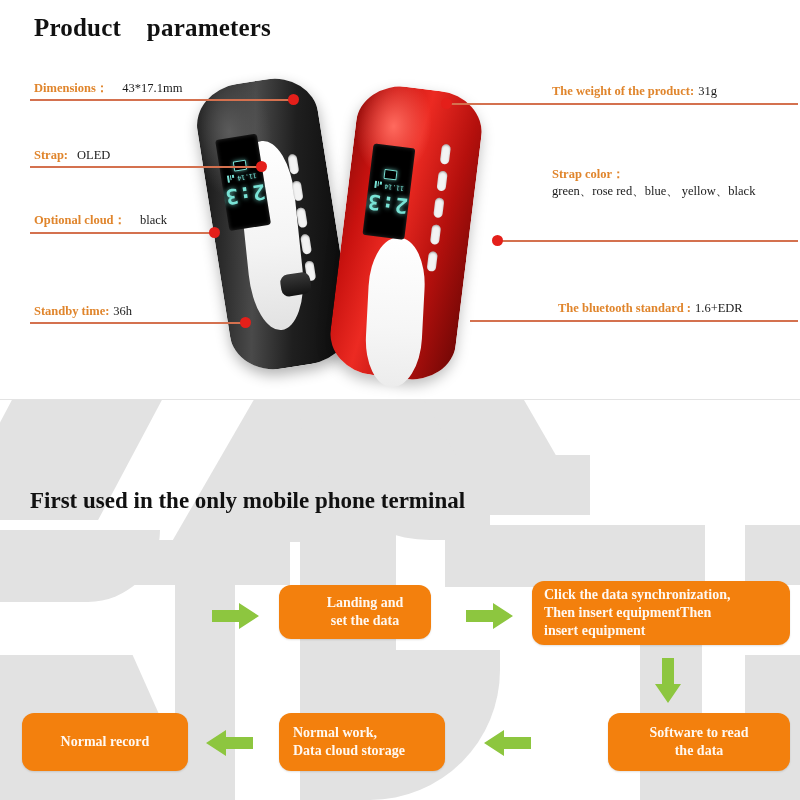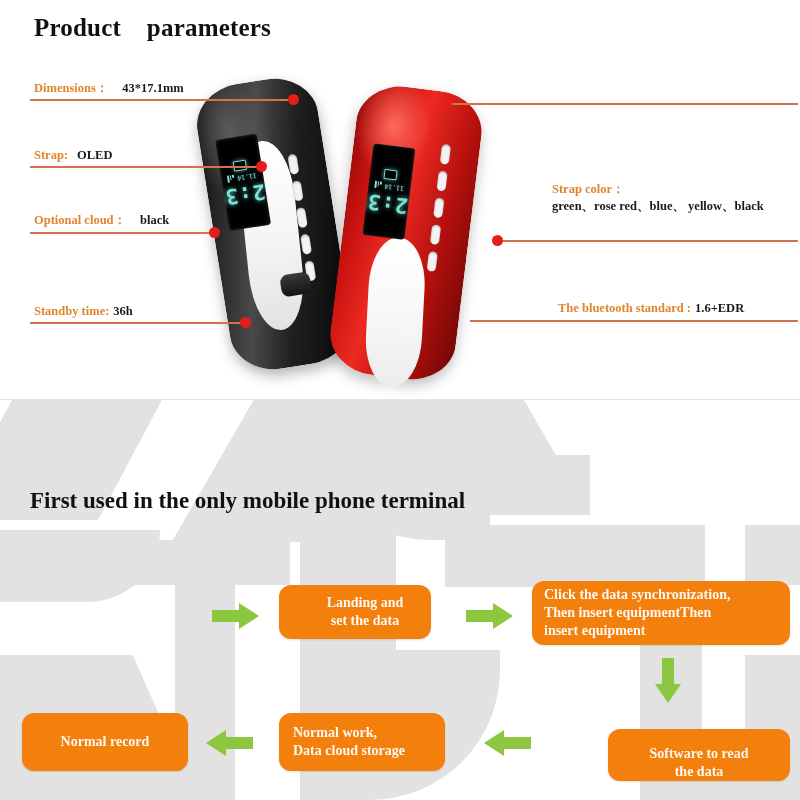--- a/index.html
+++ b/index.html
@@ -27,21 +27,21 @@
   .dot{position:absolute;width:11px;height:11px;border-radius:50%;background:#e41f1a;}
 
   
   .lbl{position:absolute;white-space:nowrap;}
   .lbl .k{
     font-family:"Liberation Serif", serif;
     font-size:12.5px;font-weight:bold;color:#e0852c;
   }
   .lbl .v{
     font-family:"Liberation Serif", serif;
-    font-size:12.5px;font-weight:bold;color:#1a1a1a;
+    font-size:12.5px;font-weight:normal;color:#1a1a1a;
   }
   .lbl.multi{white-space:normal;width:220px;line-height:1.35;}
 
   
   .photo{position:absolute;left:195px;top:70px;width:360px;height:310px;}
   .band{position:absolute;}
   .band .strapbody{
     position:absolute;left:0;top:0;width:100%;height:100%;
     border-radius:46px/40px;
   }
@@ -230,24 +230,28 @@
     <div class="lead" style="left:30px;top:232px;width:185px;"></div>
     <div class="dot" style="left:209px;top:227px;"></div>
 
     <div class="lbl" style="left:34px;top:301px;">
       <span class="k">Standby time:</span>
       <span class="v">36h</span>
     </div>
     <div class="lead" style="left:30px;top:322px;width:216px;"></div>
     <div class="dot" style="left:240px;top:317px;"></div>
 
+    <div class="lbl" style="left:552px;top:81px;">
+      <span class="k">The weight of the product:</span>
+      <span class="v">31g</span>
+    </div>
     <div class="lead" style="left:445px;top:103px;width:353px;"></div>
     <div class="dot" style="left:441px;top:98px;"></div>
 
-    <div class="lbl multi" style="left:552px;top:181px;width:236px;">
+    <div class="lbl multi" style="left:552px;top:166px;width:236px;">
       <div class="k">Strap color：</div>
       <div class="v">green、rose red、blue、 yellow、black</div>
     </div>
     <div class="lead" style="left:496px;top:240px;width:302px;"></div>
     <div class="dot" style="left:492px;top:235px;"></div>
 
     <div class="lbl" style="left:558px;top:298px;">
       <span class="k">The bluetooth standard :</span>
       <span class="v">1.6+EDR</span>
     </div>
@@ -309,21 +313,21 @@
 Then insert equipmentThen
 insert equipment</span>
     </div>
 
     <div class="arw" style="left:655px;top:258px;">
       <svg width="26" height="46" viewBox="0 0 26 46">
         <path d="M7 0 H19 V26 H26 L13 45 L0 26 H7 Z" fill="#8dc63f"></path>
       </svg>
     </div>
 
-    <div class="fbox center" style="left:608px;top:329px;width:182px;height:52px;align-items:flex-end;">
+    <div class="fbox center" style="left:608px;top:313px;width:182px;height:58px;">
       <span class="ftext">Software to read
  the data</span>
     </div>
 
     <div class="arw" style="left:483px;top:330px;">
       <svg width="48" height="26" viewBox="0 0 48 26">
         <path d="M48 7 H21 V0 L1 13 L21 26 V19 H48 Z" fill="#8dc63f"></path>
       </svg>
     </div>
 

